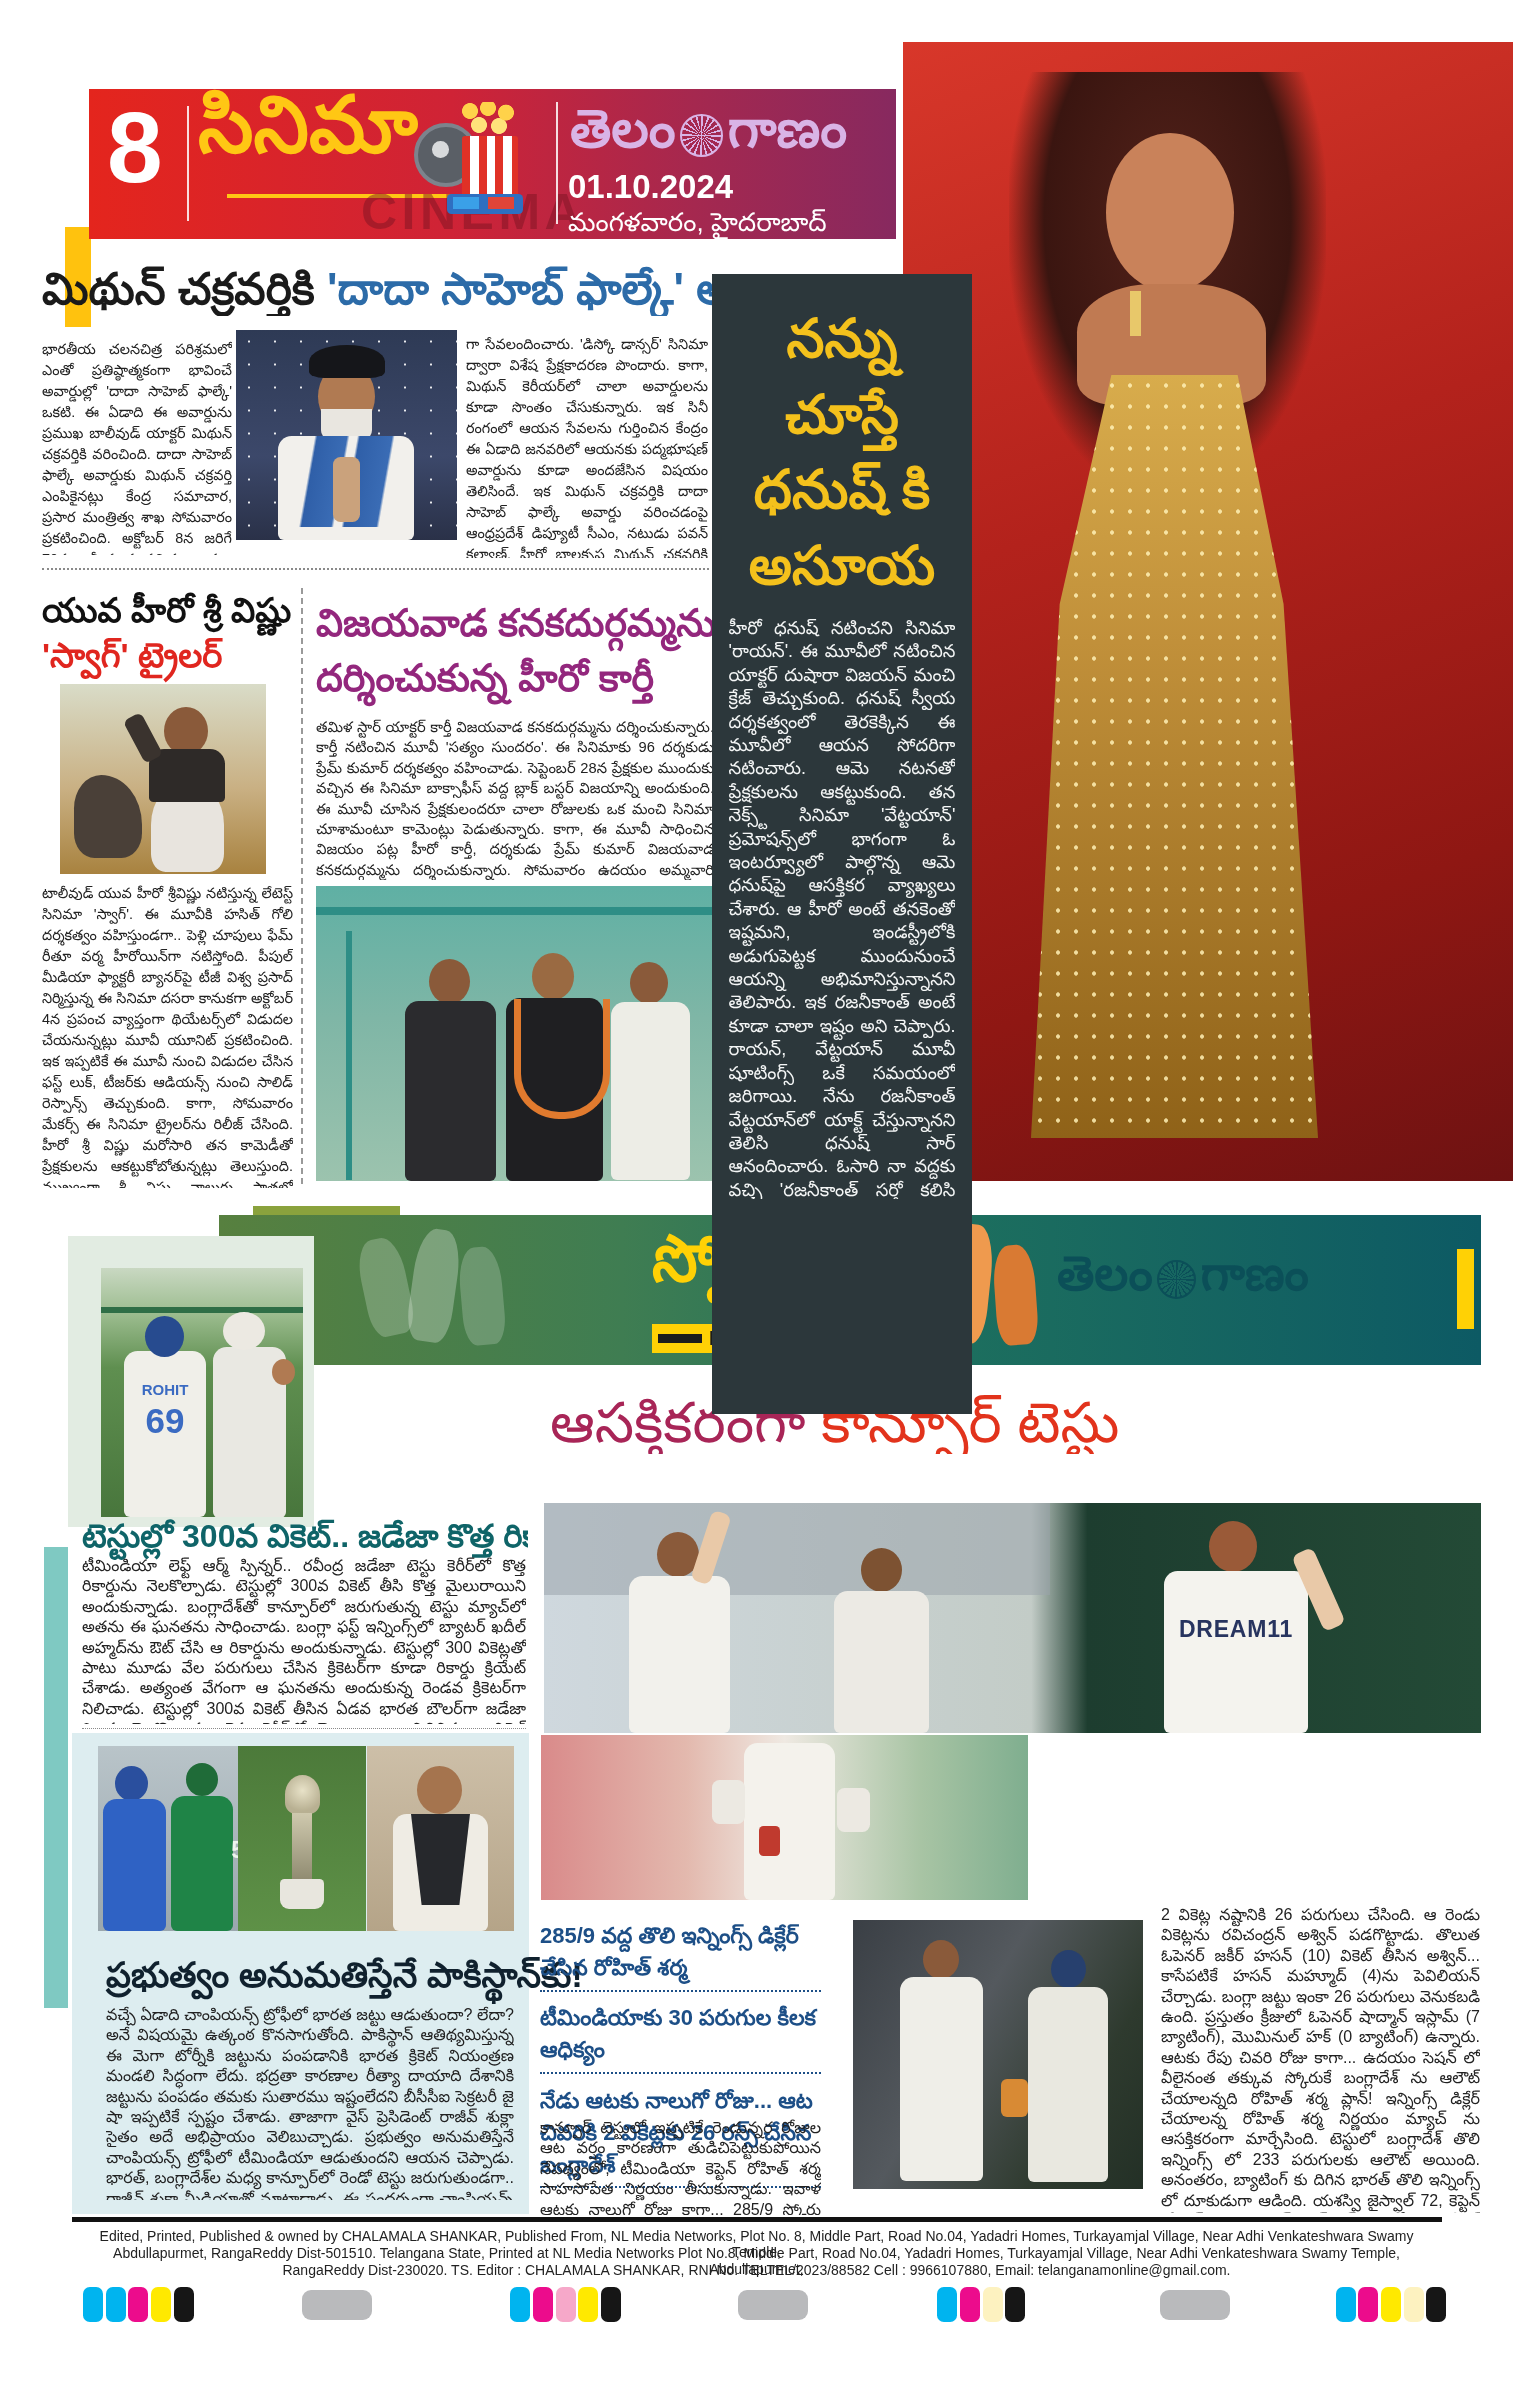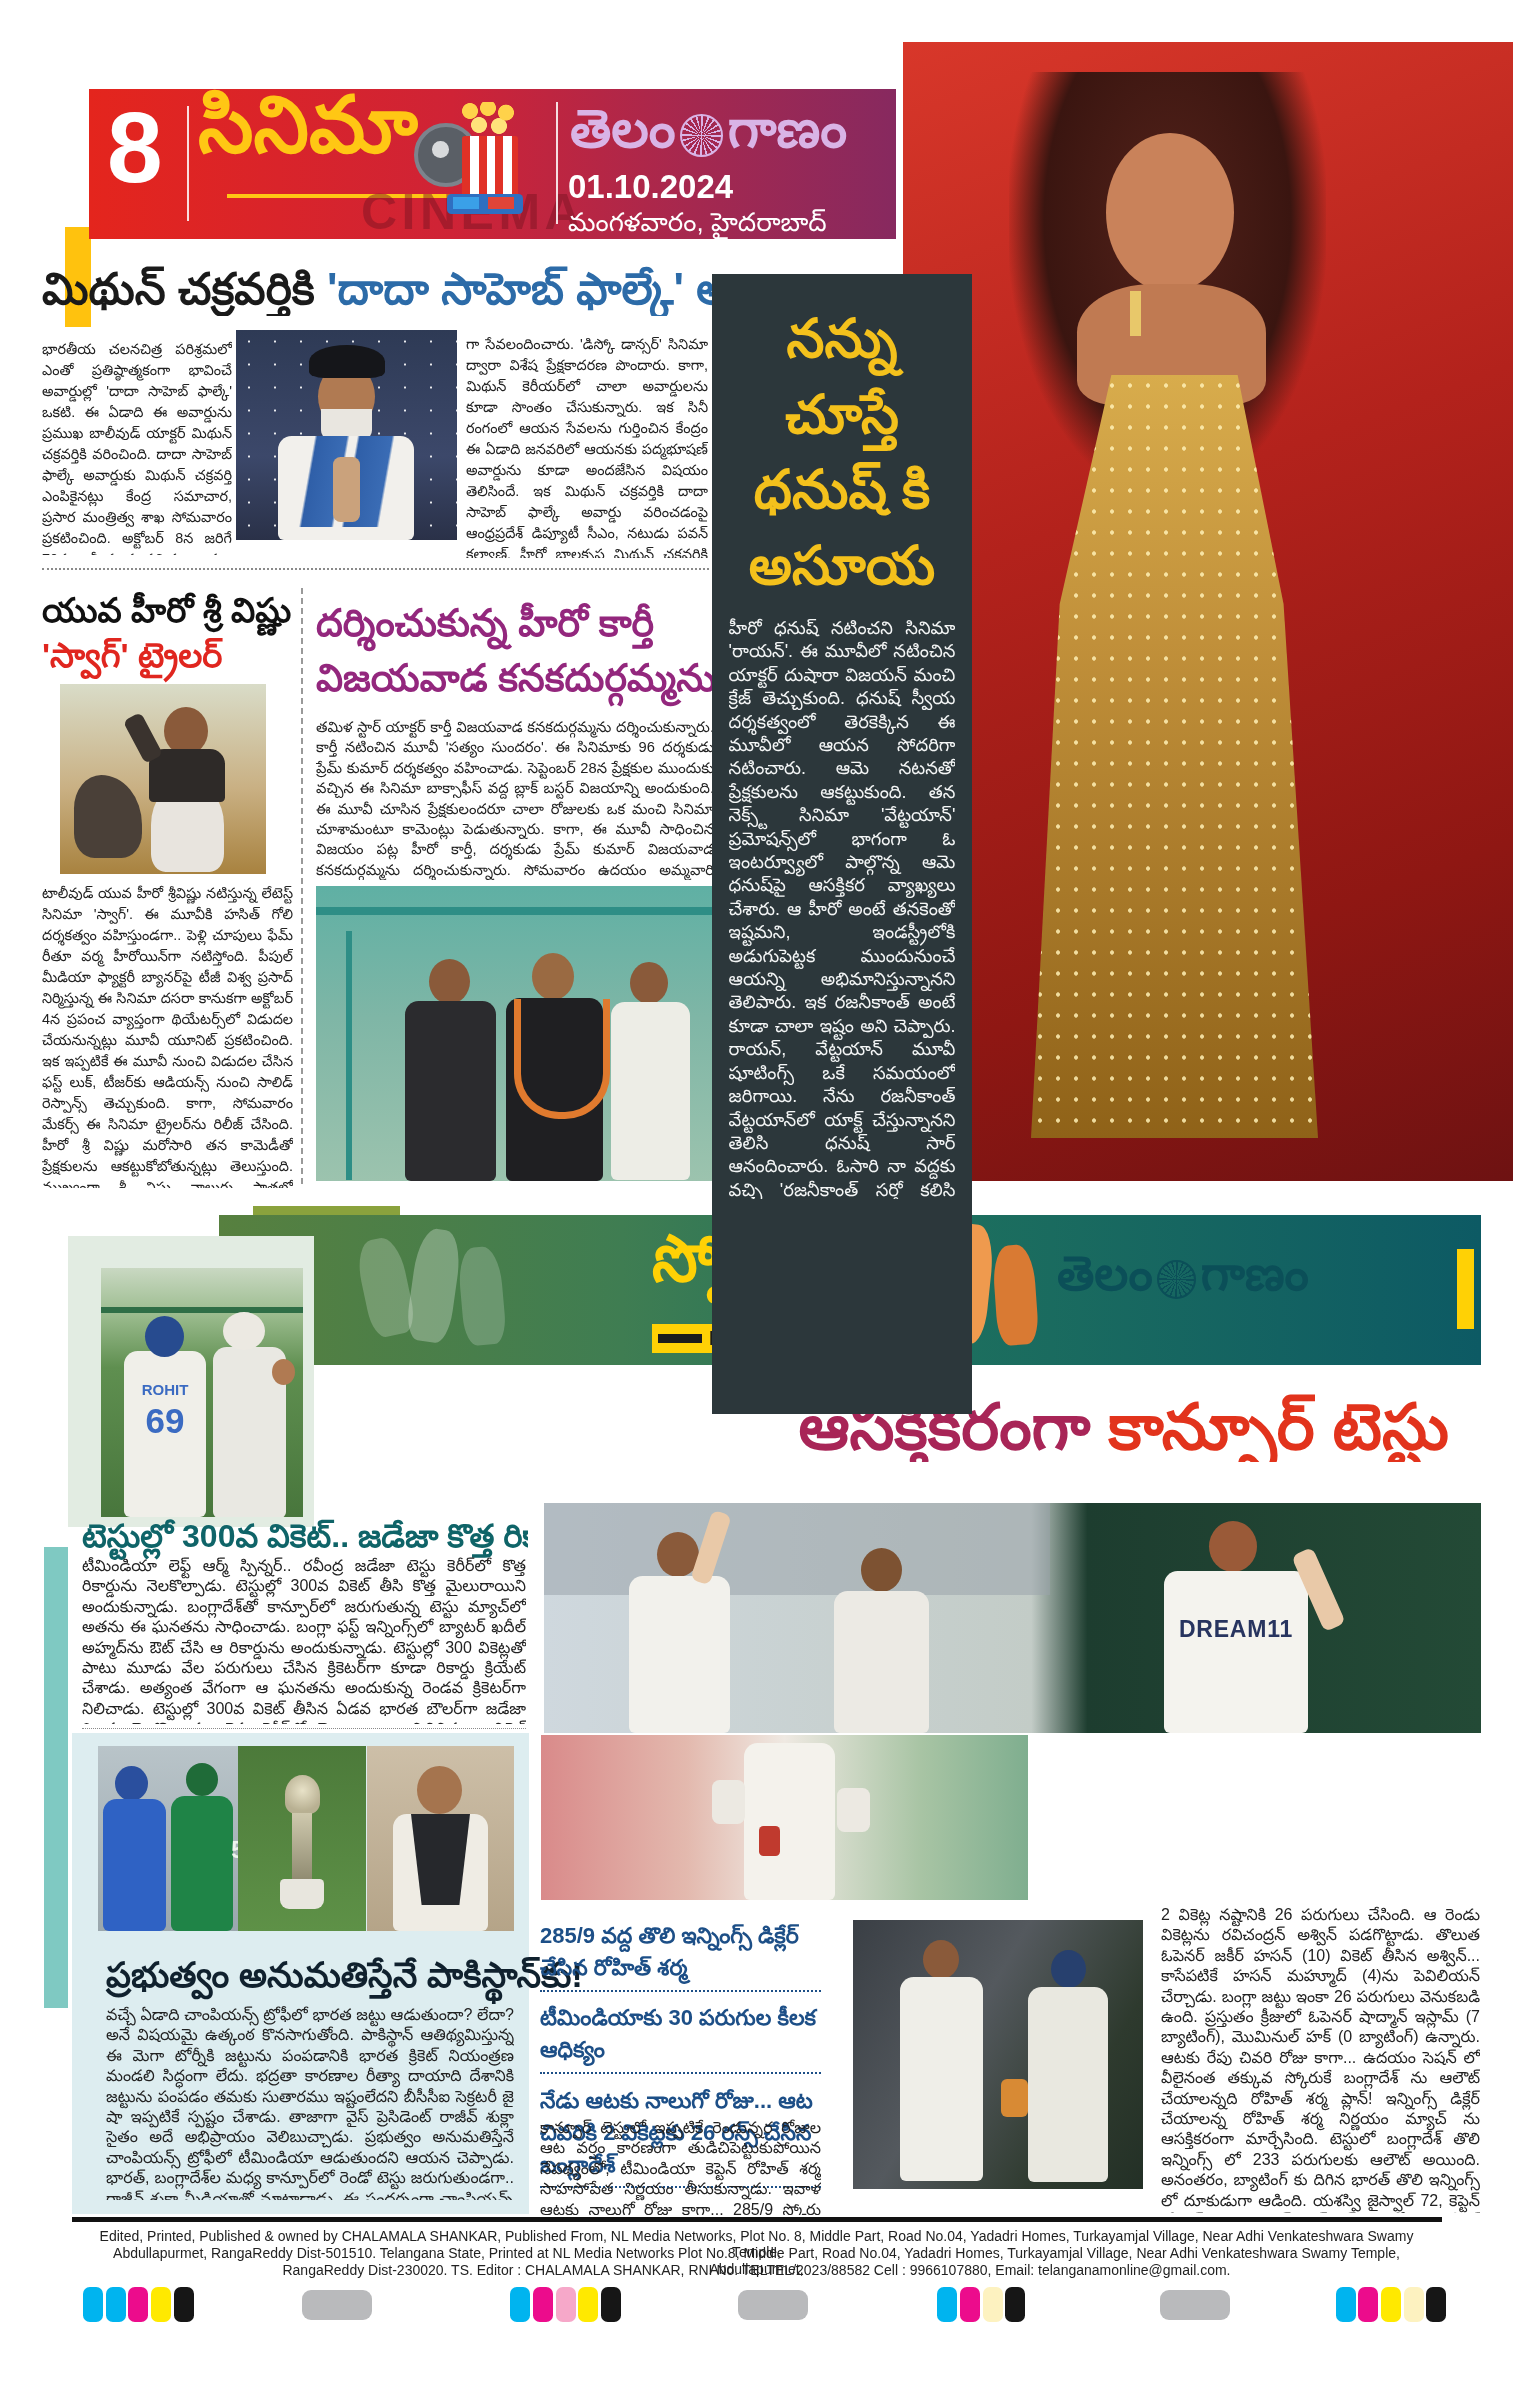--- a/index.html
+++ b/index.html
@@ -43,21 +43,21 @@
          background:linear-gradient(90deg,#57803f 0%,#3f7d52 32%,#1d6f5e 58%,#0d5a64 100%);}
   .olive{left:253px;top:1206px;width:147px;height:35px;background:#8aa23d;}
   .sporthead-te{left:652px;top:1226px;font-size:65px;font-weight:bold;color:#ffd105;line-height:1;}
   .sportstrip{left:652px;top:1324px;width:231px;height:29px;background:#ffd105;}
   .sportstrip .bar{position:absolute;left:6px;top:9.8px;width:44px;height:9px;background:#1c1c1c;}
   .sportstrip .lbl{position:absolute;left:57px;top:3px;font-size:19.7px;font-weight:bold;color:#1c1c1c;letter-spacing:1.5px;}
   .smast{left:1057px;top:1246px;font-size:48px;color:#0b4f58;}
   .sybar{left:1457px;top:1249px;width:16.6px;height:80px;background:#ffd105;}
   .athlete{position:absolute;border-radius:40% 40% 30% 30%;}
   .mint{left:68px;top:1236px;width:246px;height:291px;background:#e2ece2;}
-  .mainhead{left:550px;top:1392px;width:899px;font-size:64px;font-weight:700;line-height:1.1;white-space:nowrap;overflow:hidden;text-align:right;}
+  .mainhead{left:550px;top:1392px;width:899px;font-size:56px;font-weight:400;line-height:1.1;white-space:nowrap;overflow:hidden;}
   .mh1{color:#a82557;}
   .mh2{color:#e2331c;}
   .h-jadeja{left:82px;top:1518px;width:446px;font-size:32px;font-weight:bold;color:#0f6468;white-space:nowrap;overflow:hidden;}
   .tealbar{left:44px;top:1547px;width:24px;height:461px;background:#7fc9c2;}
   .bluebox{left:72px;top:1733px;width:457px;height:481px;background:#ddedf0;}
   .h-pak{left:106px;top:1955px;font-size:35px;font-weight:bold;color:#10212e;}
   .subhead{color:#1d4f87;font-size:22px;font-weight:bold;line-height:1.45;
            border-bottom:2.3px dotted #1d4f87;padding-bottom:6px;margin-bottom:10.6px;}
   .smallbody{font-size:16px;line-height:20.4px;color:#222;}
 
@@ -136,22 +136,22 @@
     <div class="abs" style="left:91px;top:97px;width:73px;height:91px;background:#e8e4de;border-radius:48% 48% 20% 20%;"></div>
     <div class="head-c" style="left:104px;top:23px;width:44px;height:48px;background:#8a5a3a;"></div>
     <div class="abs" style="left:89px;top:65px;width:76px;height:53px;background:#2e2a28;border-radius:15px 15px 4.5px 4.5px;"></div>
     <div class="abs" style="left:73px;top:30px;width:19.7px;height:48px;background:#3a332e;border-radius:6px;transform:rotate(-28deg);"></div>
   </div>
   <div class="abs bodytxt just" style="left:42px;top:883px;width:251px;height:305px;">టాలీవుడ్ యువ హీరో శ్రీవిష్ణు నటిస్తున్న లేటెస్ట్ సినిమా 'స్వాగ్'. ఈ మూవీకి హసిత్ గోలి దర్శకత్వం వహిస్తుండగా.. పెళ్లి చూపులు ఫేమ్ రీతూ వర్మ హీరోయిన్‌గా నటిస్తోంది. పీపుల్ మీడియా ఫ్యాక్టరీ బ్యానర్‌పై టీజీ విశ్వ ప్రసాద్ నిర్మిస్తున్న ఈ సినిమా దసరా కానుకగా అక్టోబర్ 4న ప్రపంచ వ్యాప్తంగా థియేటర్స్‌లో విడుదల చేయనున్నట్లు మూవీ యూనిట్ ప్రకటించింది. ఇక ఇప్పటికే ఈ మూవీ నుంచి విడుదల చేసిన ఫస్ట్ లుక్, టీజర్‌కు ఆడియన్స్ నుంచి సాలిడ్ రెస్పాన్స్ తెచ్చుకుంది. కాగా, సోమవారం మేకర్స్ ఈ సినిమా ట్రైలర్‌ను రిలీజ్ చేసింది. హీరో శ్రీ విష్ణు మరోసారి తన కామెడీతో ప్రేక్షకులను ఆకట్టుకోబోతున్నట్లు తెలుస్తుంది. ముఖ్యంగా శ్రీ విష్ణు నాలుగు పాత్రల్లో అలరించబోతుండగా.. రీతూ వర్మ కూడా డ్యూయల్ రోల్‌లో నటిస్తున్నట్లు సమాచారం.</div>
 
   <div class="abs dashed-v" style="left:301px;top:588px;height:596px;"></div>
 
   <div class="abs h-karthi">
+    <div>విజయవాడ కనకదుర్గమ్మను</div>
     <div>దర్శించుకున్న హీరో కార్తీ</div>
-    <div>విజయవాడ కనకదుర్గమ్మను</div>
   </div>
   <div class="abs just" style="left:316px;top:717px;width:398px;height:163px;font-size:14.7px;line-height:20.4px;color:#222;">తమిళ స్టార్ యాక్టర్ కార్తీ విజయవాడ కనకదుర్గమ్మను దర్శించుకున్నారు. కార్తీ నటించిన మూవీ 'సత్యం సుందరం'. ఈ సినిమాకు 96 దర్శకుడు ప్రేమ్ కుమార్ దర్శకత్వం వహించాడు. సెప్టెంబర్ 28న ప్రేక్షకుల ముందుకు వచ్చిన ఈ సినిమా బాక్సాఫీస్ వద్ద బ్లాక్ బస్టర్ విజయాన్ని అందుకుంది. ఈ మూవీ చూసిన ప్రేక్షకులందరూ చాలా రోజులకు ఒక మంచి సినిమా చూశామంటూ కామెంట్లు పెడుతున్నారు. కాగా, ఈ మూవీ సాధించిన విజయం పట్ల హీరో కార్తీ, దర్శకుడు ప్రేమ్ కుమార్ విజయవాడ కనకదుర్గమ్మను దర్శించుకున్నారు. సోమవారం ఉదయం అమ్మవారి ఆలయానికి చేరుకుని, ప్రత్యేక పూజలు చేశారు. ఆలయ అర్చకులు ఆలయ సాంప్రదాయం ప్రకారం హీరో కార్తీకి, దర్శకుడు ప్రేమ్‌కి స్వాగతం పలికారు. అనంతరం వారికి అర్చకులు ఆశీర్వాదం అందించారు.</div>
   <div class="ph" style="left:316px;top:886px;width:398px;height:295px;background:linear-gradient(180deg,#5fb0a4 0%,#7fb6a6 45%,#9cc3ae 100%);">
     <div class="abs" style="left:0;top:21px;width:100%;height:7.6px;background:#2e8e86;"></div>
     <div class="abs" style="left:30px;top:45px;width:6px;height:249px;background:#2e8e86;"></div>
     <div class="head-c" style="left:113px;top:73px;width:41px;height:45px;background:#8a5a3a;"></div>
     <div class="abs torso" style="left:89px;top:115px;width:91px;height:180px;background:#2b2b2e;"></div>
     <div class="head-c" style="left:216px;top:67px;width:42px;height:47px;background:#9a6a42;"></div>
     <div class="abs torso" style="left:190px;top:112px;width:97px;height:183px;background:#1f1f22;"></div>
     <div class="abs" style="left:198px;top:113px;width:82px;height:113px;border:7.6px solid #e07a2e;border-top:none;border-radius:0 0 45px 45px;background:transparent;"></div>

